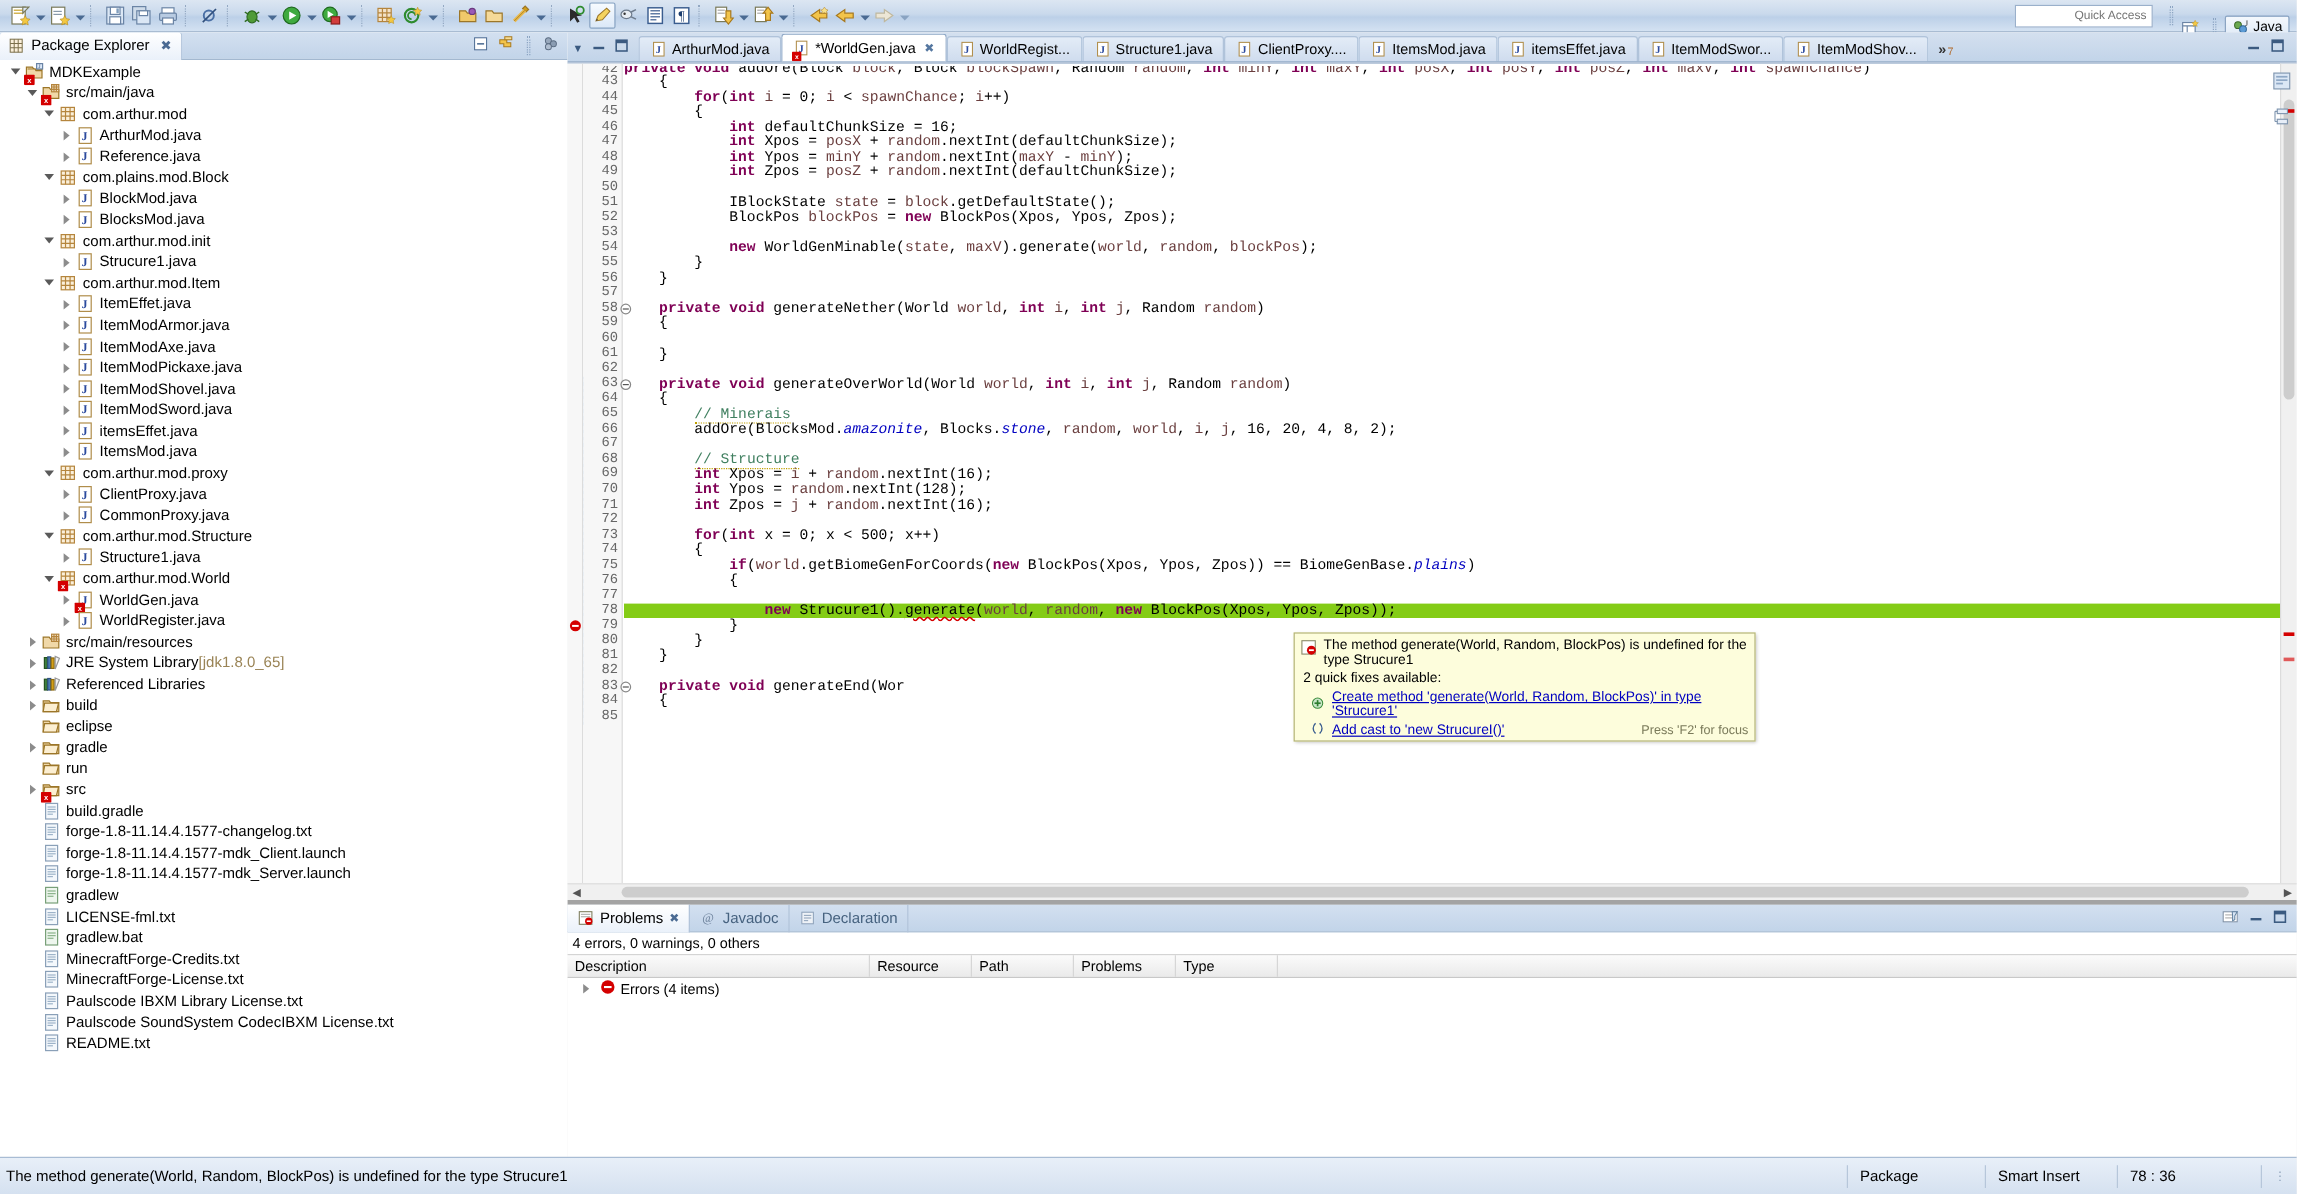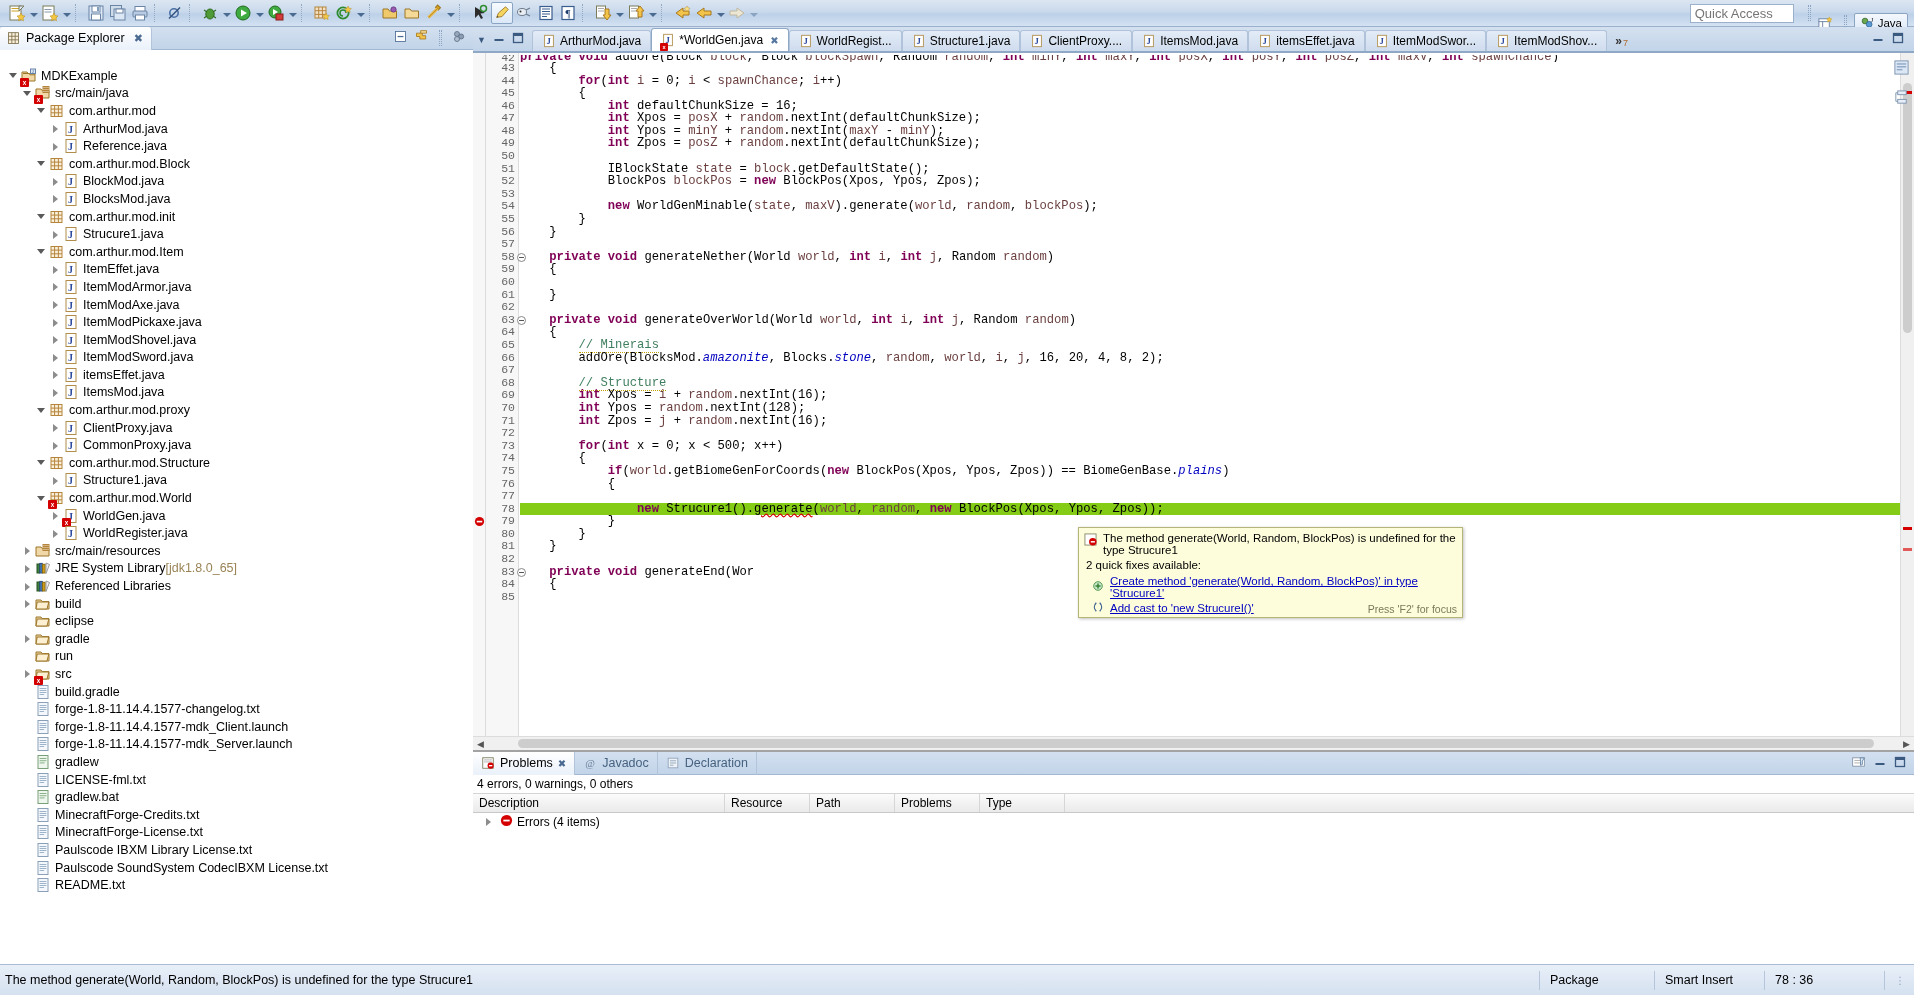--- a/index.html
+++ b/index.html
@@ -31,23 +31,24 @@
   .tb-arrow::after {
     content:""; border-left:4px solid transparent; border-right:4px solid transparent;
     border-top:4px solid #4a6a92; display:block;
   }
   .tb-sep {
     width:7px; height:18px; margin:0 3px;
     border-left:1px dotted #93a8c2;
   }
   .tb-spacer { flex:1; }
   #quick-access {
-    width:104px; height:19px; background:#fff; border:1px solid #9ab0cb;
-    font-size:13px; color:#555; padding:1px 4px; margin-right:10px;
+    width:115px; height:19px; background:#fff; border:1px solid #9ab0cb;
+    font-size:10px; color:#555; padding:1px 4px; margin-right:10px;
     line-height:15px;
+    text-align:right;
   }
   #perspective-group { display:flex; align-items:center; gap:3px; margin-right:6px;margin-top:20px; }
   .persp-btn {
     display:flex; align-items:center; gap:3px;
     height:21px; padding:0 5px;
     border:1px solid #8ba4c2; border-radius:2px;
     background:linear-gradient(to bottom,#f4f8fd,#dbe7f5);
     font-size:11.5px;
   }
   .grip { width:3px; height:16px; border-left:1px dotted #8ba4c2; border-right:1px dotted #8ba4c2; margin:0 4px;}
@@ -69,21 +70,21 @@
     display:flex; align-items:center; gap:5px; height:23px; padding:0 8px 0 6px;
     background:linear-gradient(to bottom,#ffffff,#eaf1fa);
     border-right:1px solid #b2c4da;
     font-size:12.5px; font-weight:400;
     border-top-left-radius:3px; border-top-right-radius:3px;
   }
   #explorer-tab .close { color:#4a6a92; font-size:11px; margin-left:4px; }
   #explorer-tools { margin-left:auto; display:flex; align-items:center; gap:6px; padding-right:6px;}
   #tree {
     position:absolute; top:24px; left:0; right:0; bottom:0;
-    overflow:hidden; padding-top:16px; font-size:12.5px;
+    overflow:hidden; padding-top:0; font-size:12.5px;
   }
   .node { height:17.6px; display:flex; align-items:center; white-space:nowrap; }
   .twisty { width:11px; height:11px; flex:0 0 11px; margin-right:2px; position:relative; }
   .twisty.closed::before{
     content:""; position:absolute; left:3px; top:2px;
     border-top:4px solid transparent; border-bottom:4px solid transparent;
     border-left:5px solid #8c8c8c;
   }
   .twisty.open::before{
     content:""; position:absolute; left:1px; top:3px;
@@ -170,21 +171,21 @@
   }
   #popup-msg { display:flex; gap:5px; padding:4px 5px 2px 5px; align-items:flex-start;}
   #popup-sub { padding:1px 5px 3px 7px; }
   .qfix { display:flex; gap:6px; align-items:center; padding:1px 5px 1px 13px; }
   .qfix a { color:#0000c0; text-decoration:underline; cursor:pointer;}
   #popup-foot { position:absolute; right:5px; bottom:2px; font-size:10.5px; color:#7a7a5a;}
 
   
   #problems {
     position:absolute; left:473px; top:723px; width:1441px; height:214px; background:#fff;
-    border-top:2px solid #a3a3a3;
+    border-top:4px solid #a3a3a3;
   }
   #problems-tabbar {
     height:23px; background:linear-gradient(to bottom,#d3e0f0,#c2d4e9);
     display:flex; align-items:center; border-bottom:1px solid #a3b8d0;
   }
   .ptab { display:flex; align-items:center; gap:5px; height:23px; padding:0 8px; font-size:12.5px;
           border-right:1px solid #b2c4da;}
   .ptab.active { background:linear-gradient(to bottom,#ffffff,#eaf1fa); }
   .ptab.inactive { color:#46627f; }
   #problems-tools { margin-left:auto; display:flex; align-items:center; gap:8px; padding-right:8px;}
@@ -523,21 +524,21 @@
         </div>
         <div class="node" style="padding-left: 36px;">
           <span class="twisty open"></span>
           <span class="nicon"><svg width="16" height="16" viewBox="0 0 16 16">
               <rect x="2" y="2.5" width="11" height="11" fill="#fbf0db" stroke="#b5853d"></rect>
               <line x1="2" y1="6.1" x2="13" y2="6.1" stroke="#b5853d"></line>
               <line x1="2" y1="9.8" x2="13" y2="9.8" stroke="#b5853d"></line>
               <line x1="5.6" y1="2.5" x2="5.6" y2="13.5" stroke="#b5853d"></line>
               <line x1="9.4" y1="2.5" x2="9.4" y2="13.5" stroke="#b5853d"></line>
             </svg></span>
-          <span class="nlabel">com.arthur.mod.Block</span>
+          <span class="nlabel">com.plains.mod.Block</span>
         </div>
         <div class="node" style="padding-left: 50px;">
           <span class="twisty closed"></span>
           <span class="nicon"><svg width="16" height="16" viewBox="0 0 16 16">
               <rect x="3" y="1.5" width="10" height="13" fill="#fff" stroke="#b08d4a"></rect>
               <text x="7.5" y="11.5" font-size="10" text-anchor="middle" fill="#2b4a9e" font-family="serif" font-weight="bold">J</text>
             </svg></span>
           <span class="nlabel">BlockMod.java</span>
         </div>
         <div class="node" style="padding-left: 50px;">

